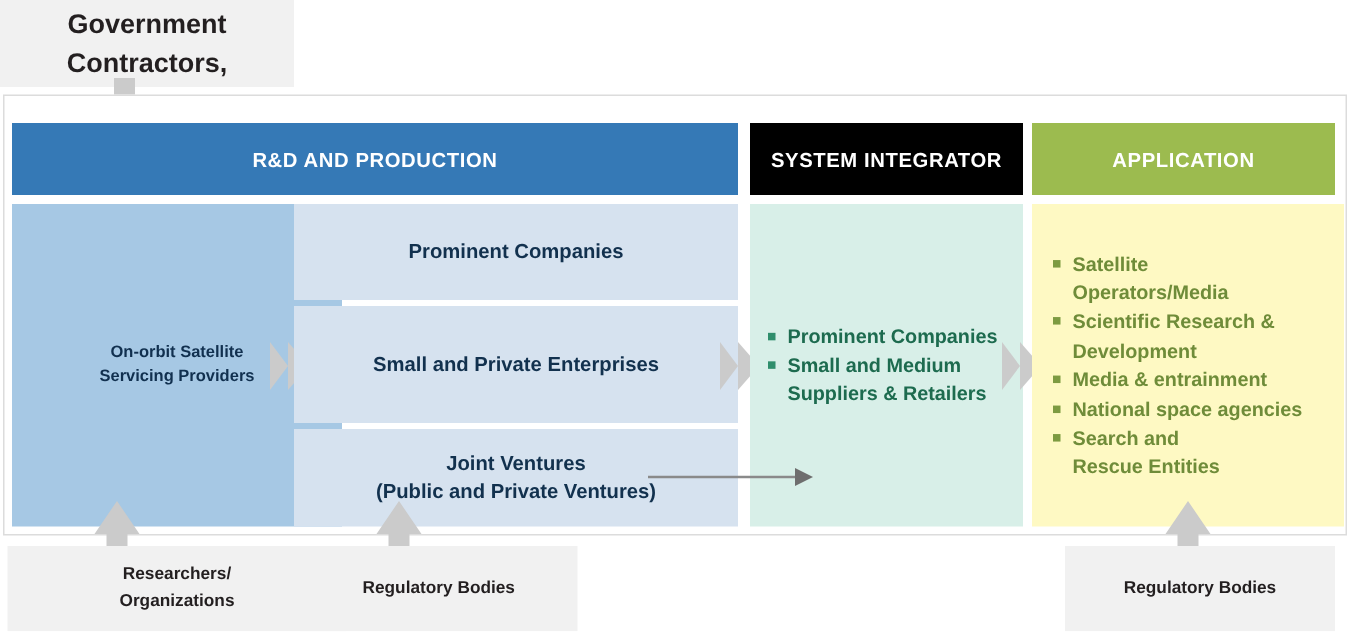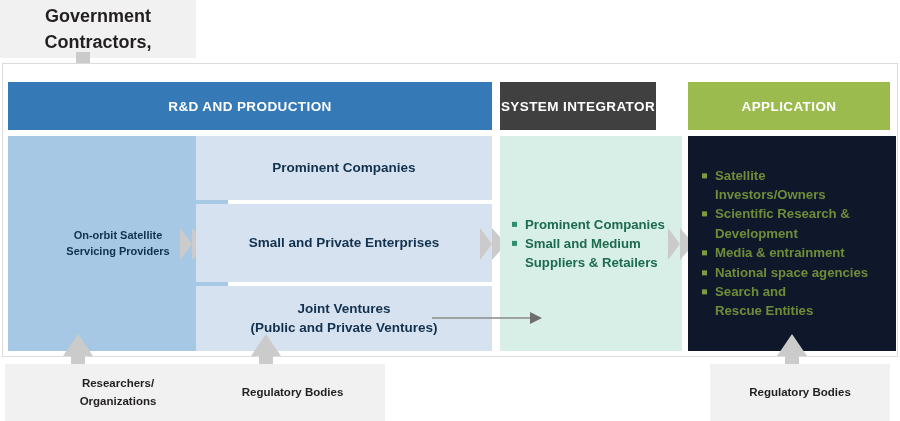--- a/index.html
+++ b/index.html
@@ -46,21 +46,21 @@
   .hdr {
     height: 48px;
     display: flex; align-items: center; justify-content: center;
     color: #ffffff;
     font-size: 13.5px;
     font-weight: bold;
     letter-spacing: 0.4px;
     text-align: center;
   }
   .hdr-rd   { left: 8px;   top: 82px; width: 484px; background: #3579b6; }
-  .hdr-si   { left: 500px; top: 82px; width: 156px; background: #404040; }
+  .hdr-si   { left: 500px; top: 82px; width: 182px; background: #000000; }
   .hdr-app  { left: 688px; top: 82px; width: 202px; background: #9cbb4f; }
 
   
   .cell {
     display: flex; align-items: center; justify-content: center;
     text-align: center;
     font-weight: bold;
     line-height: 1.4;
     padding: 0 10px;
   }
@@ -79,21 +79,21 @@
   .cell-prom { top: 136px; height: 64px; }
   .cell-smpe { top: 204px; height: 78px; text-align: right; }
   .cell-jv   { top: 286px; height: 65px; }
 
   .cell-si {
     left: 500px; top: 136px; width: 182px; height: 215px;
     background: #d8efe8;
   }
   .cell-app {
     left: 688px; top: 136px; width: 208px; height: 215px;
-    background: #0f172a;
+    background: #fef9c3;
   }
 
   
   ul.bullets {
     margin: 0; padding: 0; list-style: none;
     font-weight: bold;
   }
   ul.bullets li {
     position: relative;
     padding-left: 13px;
@@ -236,21 +236,21 @@
   <div class="abs" style="left:668px; top:224px; width:28px; height:40px;">
     <svg width="28" height="40" viewBox="0 0 28 40">
       <polygon points="0,4 12,20 0,36 0,4" fill="#cbcbcb"></polygon>
       <polygon points="12,4 26,20 12,36 12,4" fill="#cbcbcb"></polygon>
     </svg>
   </div>
 
   <div class="abs cell-app">
     <ul class="bullets app-list">
       <li>Satellite</li>
-      <li class="sub">Investors/Owners</li>
+      <li class="sub">Operators/Media</li>
       <li>Scientific Research  &amp;</li>
       <li class="sub">Development</li>
       <li>Media &amp; entrainment</li>
       <li>National space agencies</li>
       <li>Search and</li>
       <li class="sub">Rescue Entities</li>
     </ul>
   </div>
 
   <div class="abs jv-arrow">

